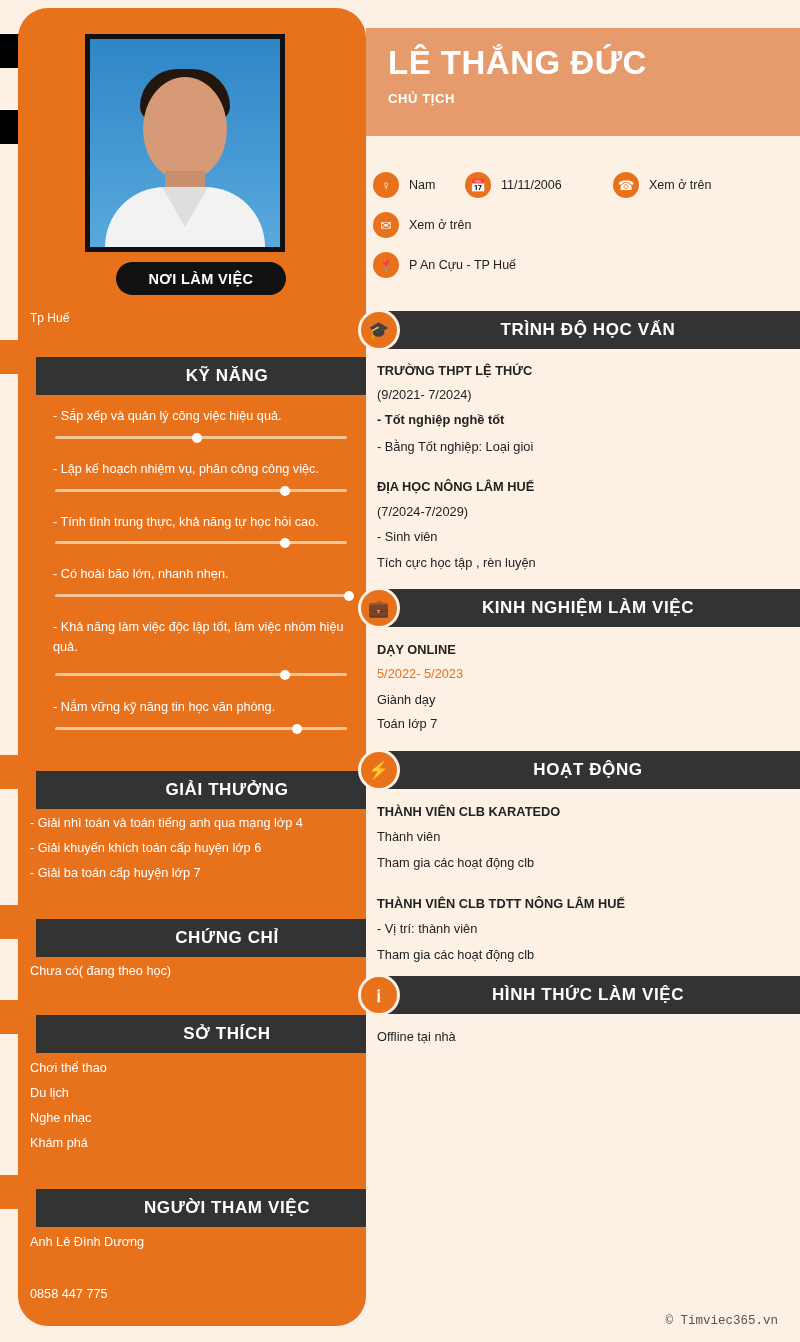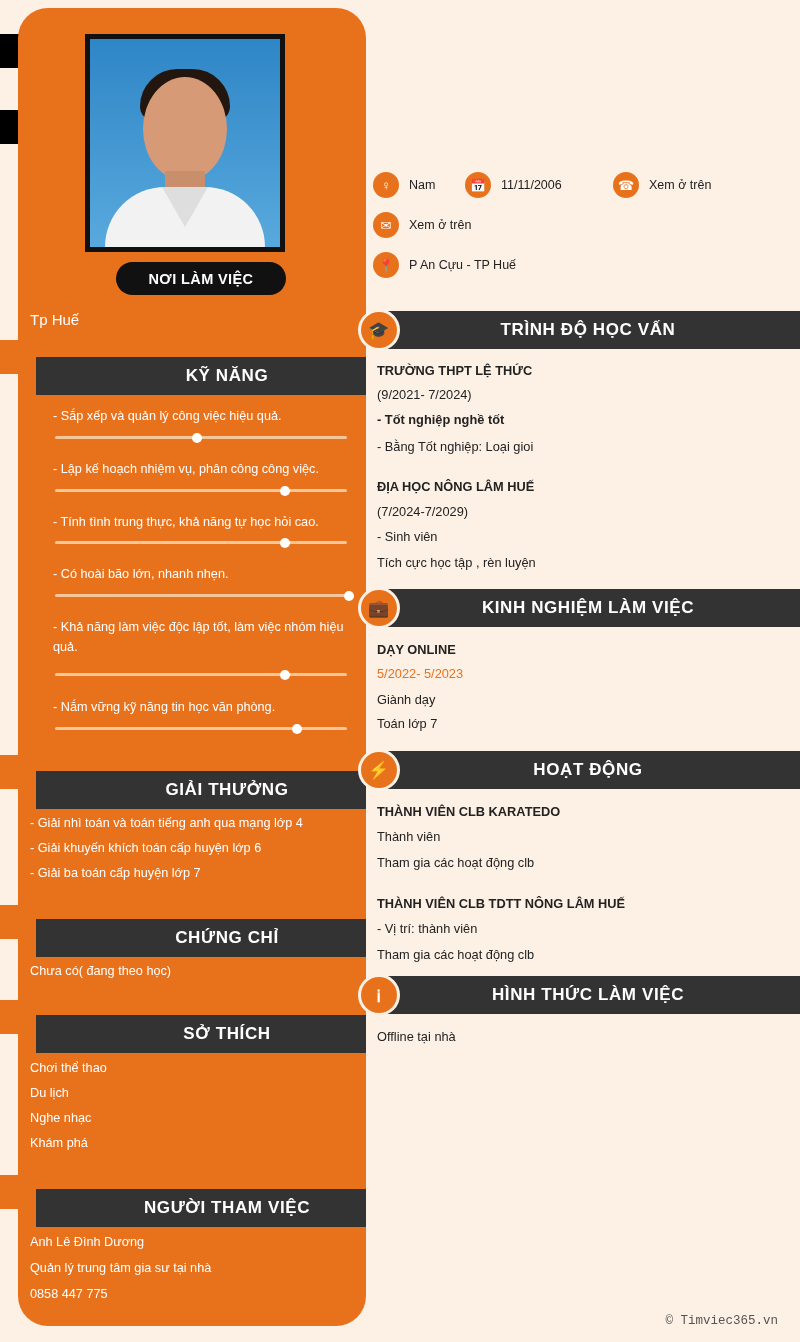--- a/index.html
+++ b/index.html
@@ -95,21 +95,21 @@
     border-radius: 17px;
     color: #fff;
     font-weight: bold;
     font-size: 14.5px;
     letter-spacing: .4px;
     display: flex; align-items: center; justify-content: center;
   }
   .left-plain {
     position: absolute;
     color: #fff;
-    font-size: 15px;
+    font-size: 12px;
   }
 
   .sec-header {
     position: absolute;
     left: 18px;
     width: 382px; height: 38px;
     background: #333;
     display: flex; align-items: center; justify-content: center;
     color: #fff;
     font-weight: bold;
@@ -325,24 +325,27 @@
     <div class="left-item" style="left:12px; top:1050px;">Chơi thể thao</div>
     <div class="left-item" style="left:12px; top:1075px;">Du lịch</div>
     <div class="left-item" style="left:12px; top:1100px;">Nghe nhạc</div>
     <div class="left-item" style="left:12px; top:1125px;">Khám phá</div>
 
     <div class="sec-header" style="top:1181px;">
       <span>NGƯỜI THAM VIỆC</span>
       <span class="ico">👥</span>
     </div>
     <div class="left-item" style="left:12px; top:1224px;">Anh Lê Đình Dương</div>
-    <div class="left-item" style="left:12px; top:1250px;">Quản lý trung tâm gia sư tại nhà</div>
     <div class="left-item" style="left:12px; top:1276px;">0858 447 775</div>
   </div>
 
+  <div class="name-band">
+    <h1>LÊ THẮNG ĐỨC</h1>
+    <div class="role">CHỦ TỊCH</div>
+  </div>
 
   <div class="contact-row" style="left:373px; top:172px;">
     <span class="cicon">♀</span>
     <span>Nam</span>
   </div>
   <div class="contact-row" style="left:465px; top:172px;">
     <span class="cicon">📅</span>
     <span>11/11/2006</span>
   </div>
   <div class="contact-row" style="left:613px; top:172px;">

